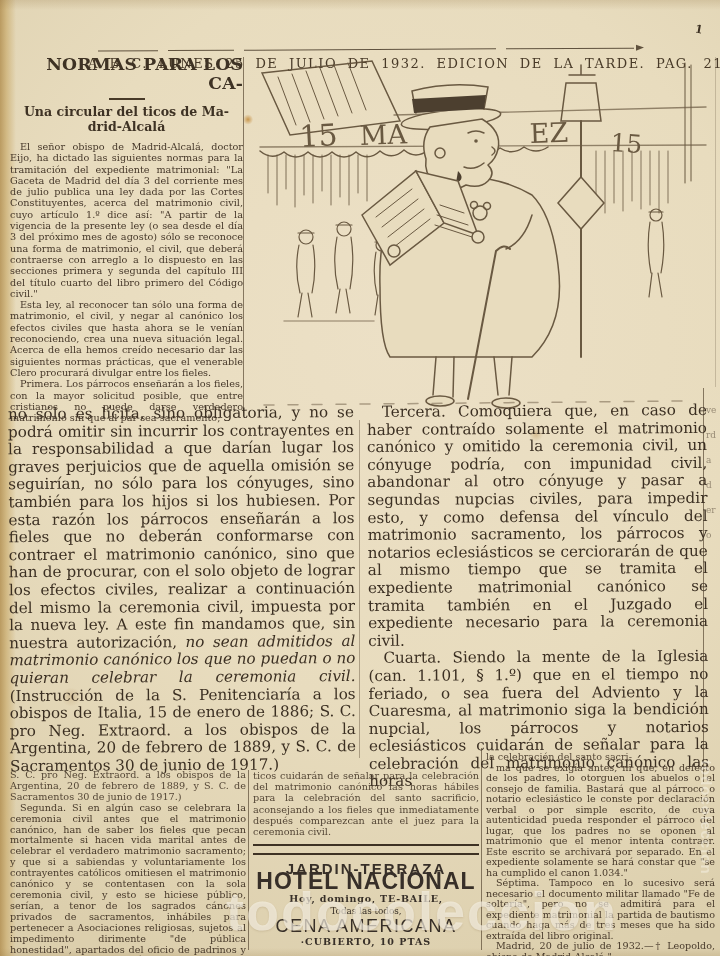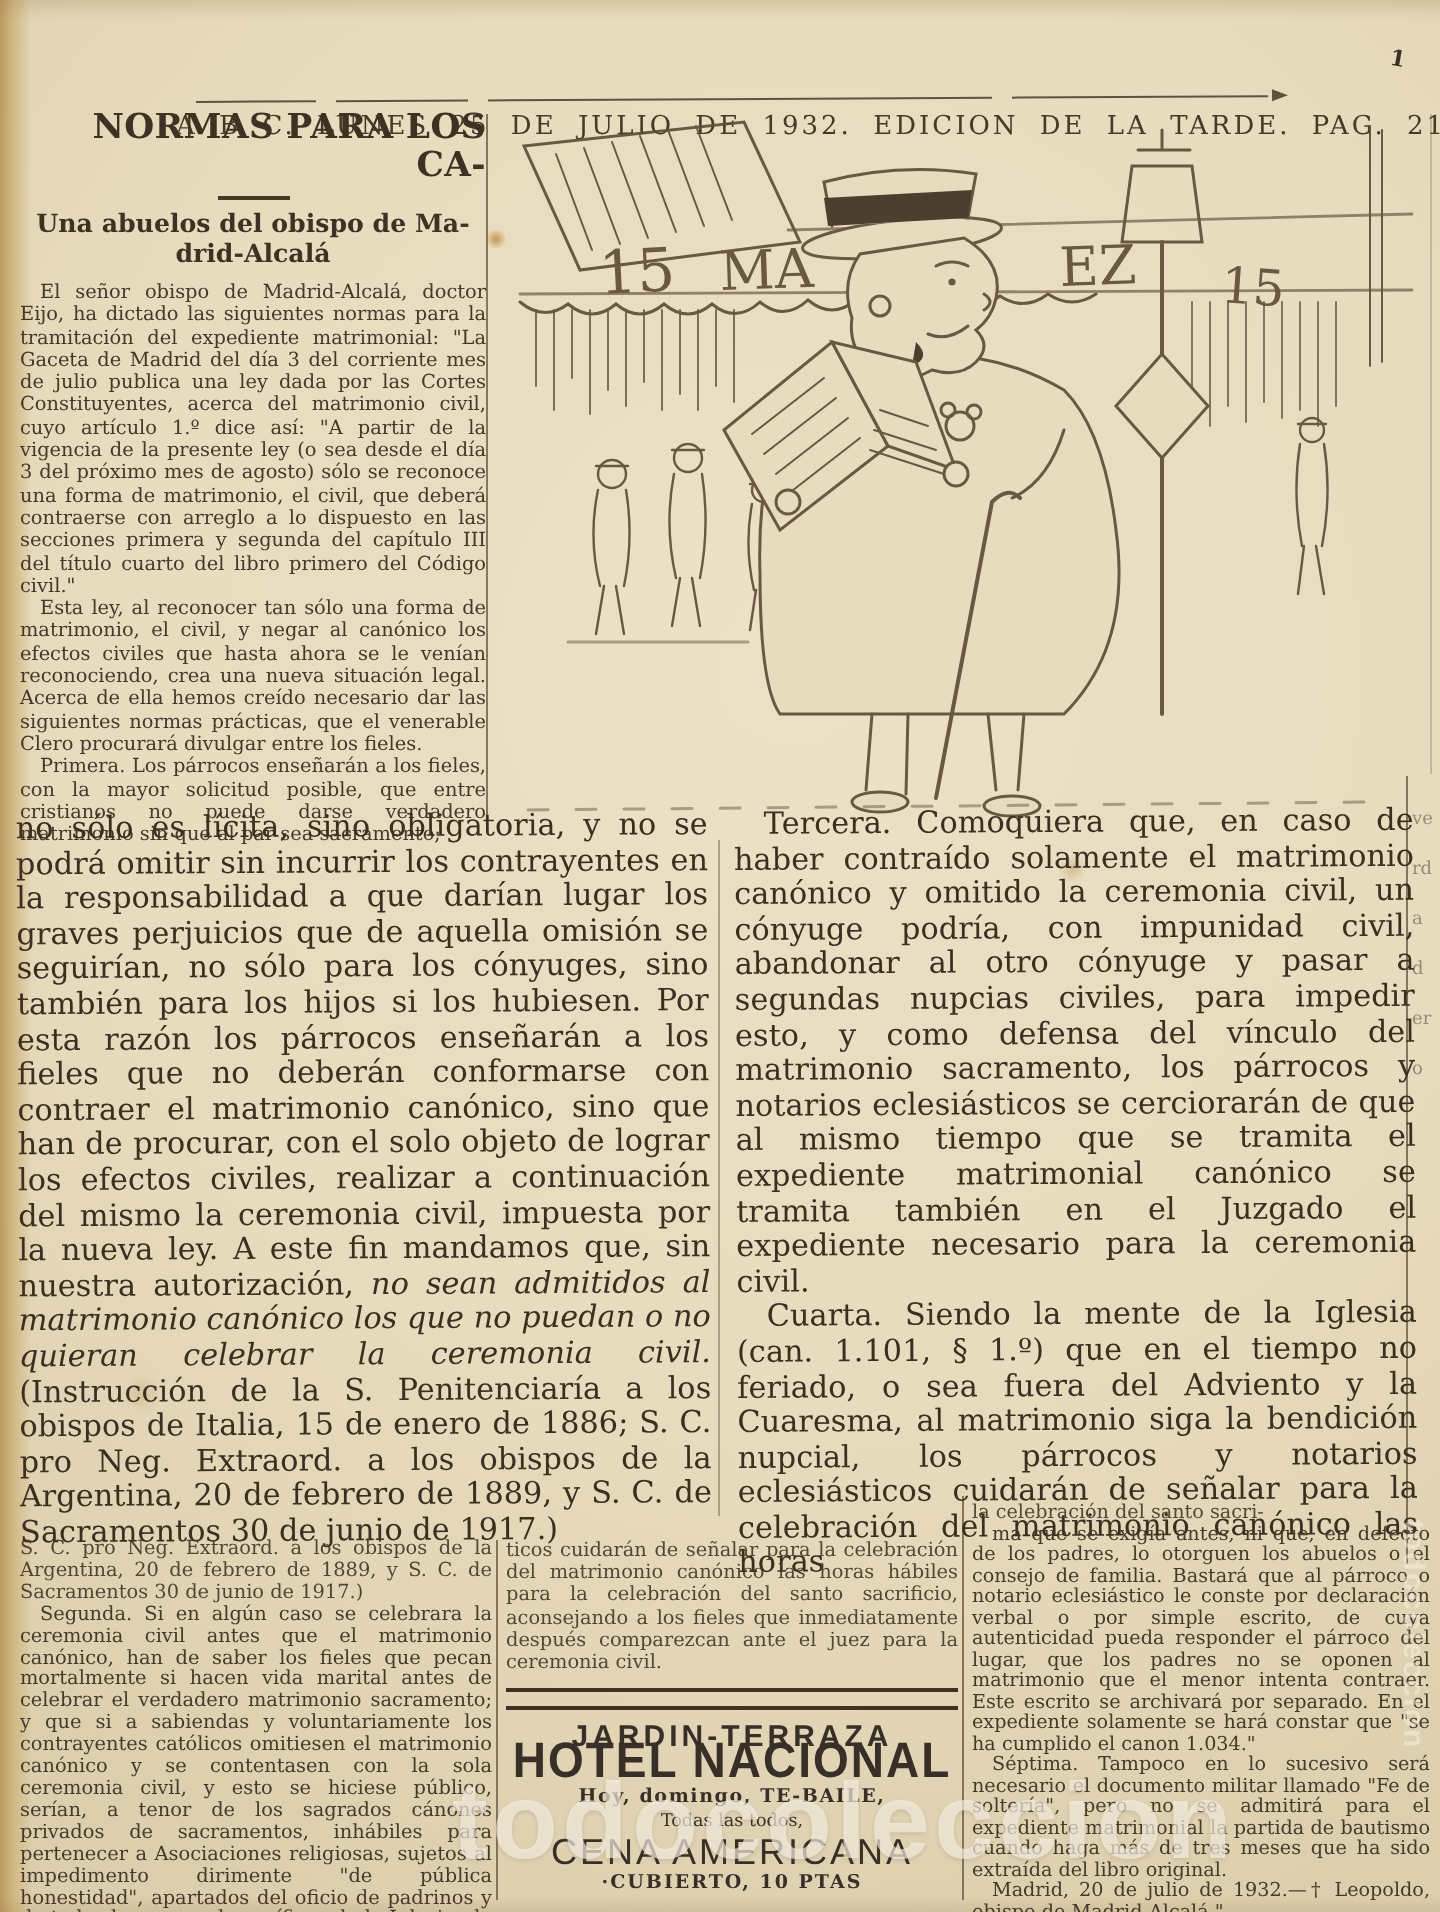--- a/index.html
+++ b/index.html
@@ -103,21 +103,21 @@
   <div class="col-rule" id="rule-b2"></div>
   <div class="col-rule" id="rule-right"></div>
   <div class="col-rule" id="rule-right2"></div>
 
   <div class="intro-col">
     <div class="title">
       <div>NORMAS PARA LOS CA-</div>
     </div>
     <div class="divider"></div>
     <div class="subtitle">
-      <div>Una abuelos del obispo de Ma-</div>
+      <div>Una circular del ticos de Ma-</div>
       <div>drid-Alcalá</div>
     </div>
     <div class="intro-body">
       <p>El señor obispo de Madrid-Alcalá, doctor Eijo, ha dictado las siguientes normas para la tramitación del expediente matrimonial: "La Gaceta de Madrid del día 3 del corriente mes de julio publica una ley dada por las Cortes Constituyentes, acerca del matrimonio civil, cuyo artículo 1.º dice así: "A partir de la vigencia de la presente ley (o sea desde el día 3 del próximo mes de agosto) sólo se reconoce una forma de matrimonio, el civil, que deberá contraerse con arreglo a lo dispuesto en las secciones primera y segunda del capítulo III del título cuarto del libro primero del Código civil."</p>
       <p>Esta ley, al reconocer tan sólo una forma de matrimonio, el civil, y negar al canónico los efectos civiles que hasta ahora se le venían reconociendo, crea una nueva situación legal. Acerca de ella hemos creído necesario dar las siguientes normas prácticas, que el venerable Clero procurará divulgar entre los fieles.</p>
       <p>Primera. Los párrocos enseñarán a los fieles, con la mayor solicitud posible, que entre cristianos no puede darse verdadero matrimonio sin que al par sea sacramento;</p>
     </div>
   </div>
 
   <svg class="illustration" viewBox="0 0 472 360" fill="none" stroke="#5f4e37" stroke-width="1.5" stroke-linecap="round" opacity="0.92">

